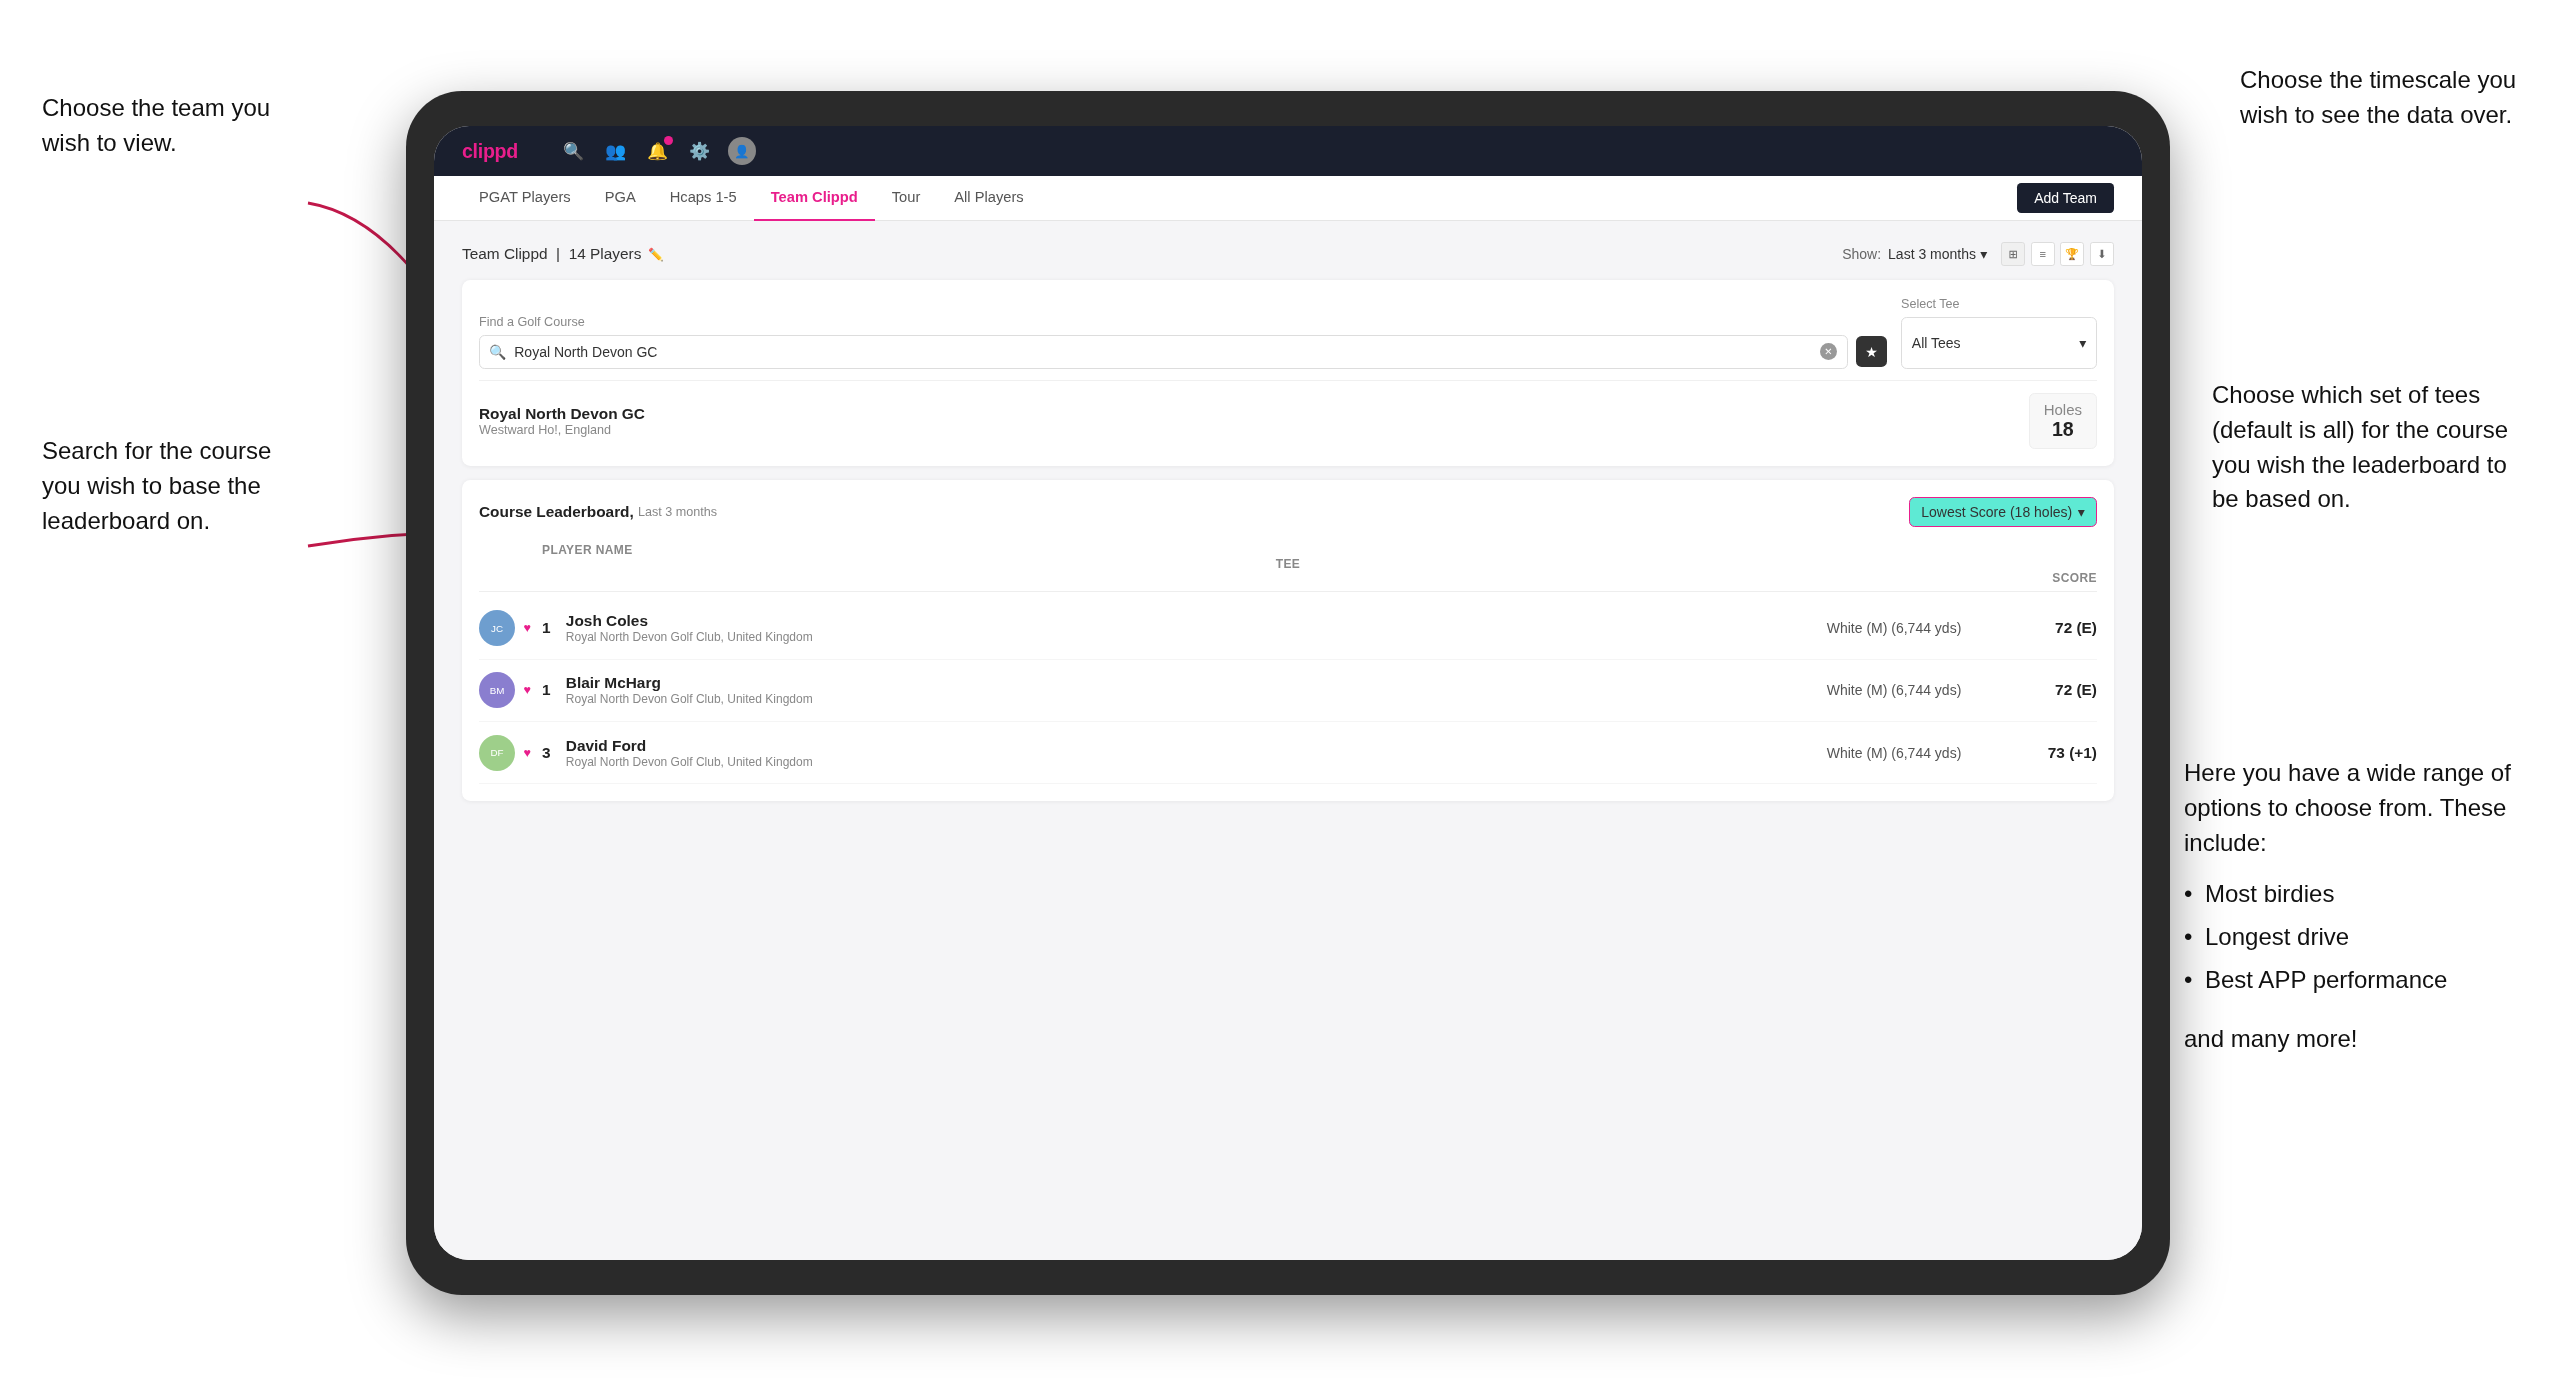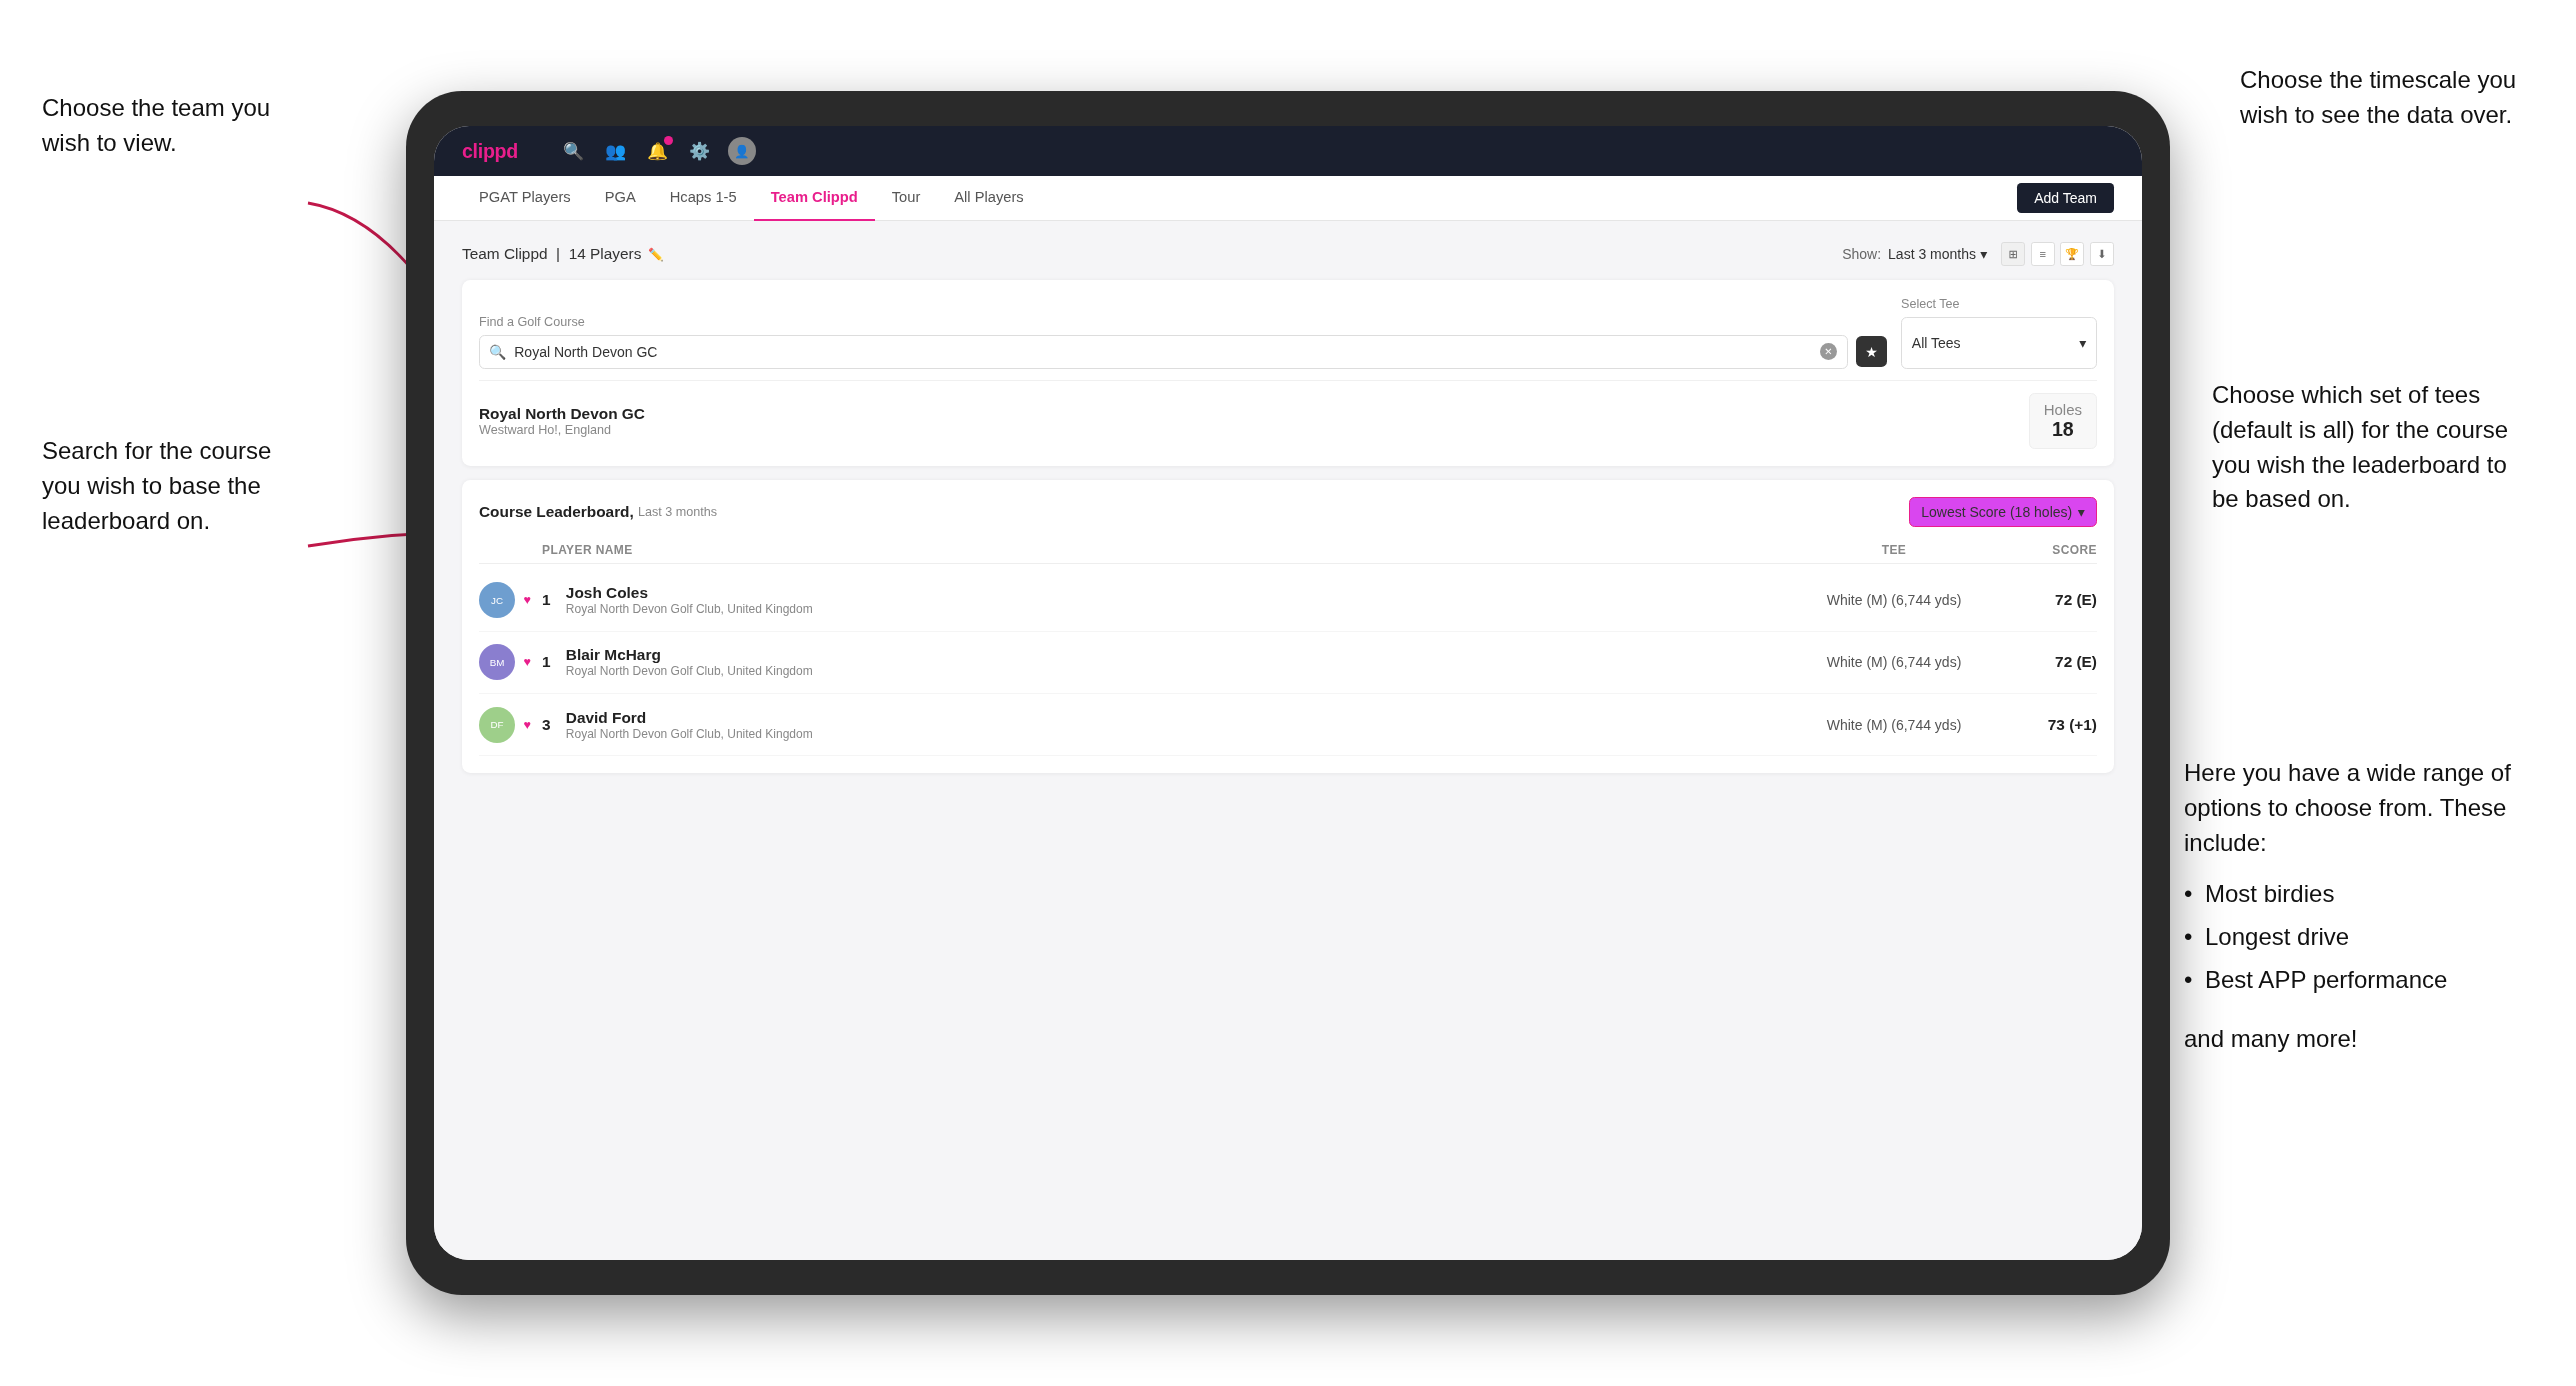--- a/index.html
+++ b/index.html
@@ -385,28 +385,29 @@
       margin-left: auto;
       display: flex;
       align-items: flex-end;
       gap: 5.6px;
       border: 1.4px solid #e91e8c;
       border-radius: 5.6px;
       padding: 5.6px 11.2px;
       font-size: 14px;
       color: #333;
       cursor: pointer;
-      background: #d946ef;
+      background: #5eead4;
     }
 
     .table-header {
       display: flex;
       padding: 5.6px 0;
       border-bottom: 0.7px solid #eee;
       margin-bottom: 5.6px;
+      flex-direction: column;
     }
 
     .th {
       font-size: 12px;
       color: #888;
       text-transform: uppercase;
       font-weight: 600;
       letter-spacing: 0.4px;
     }
 

